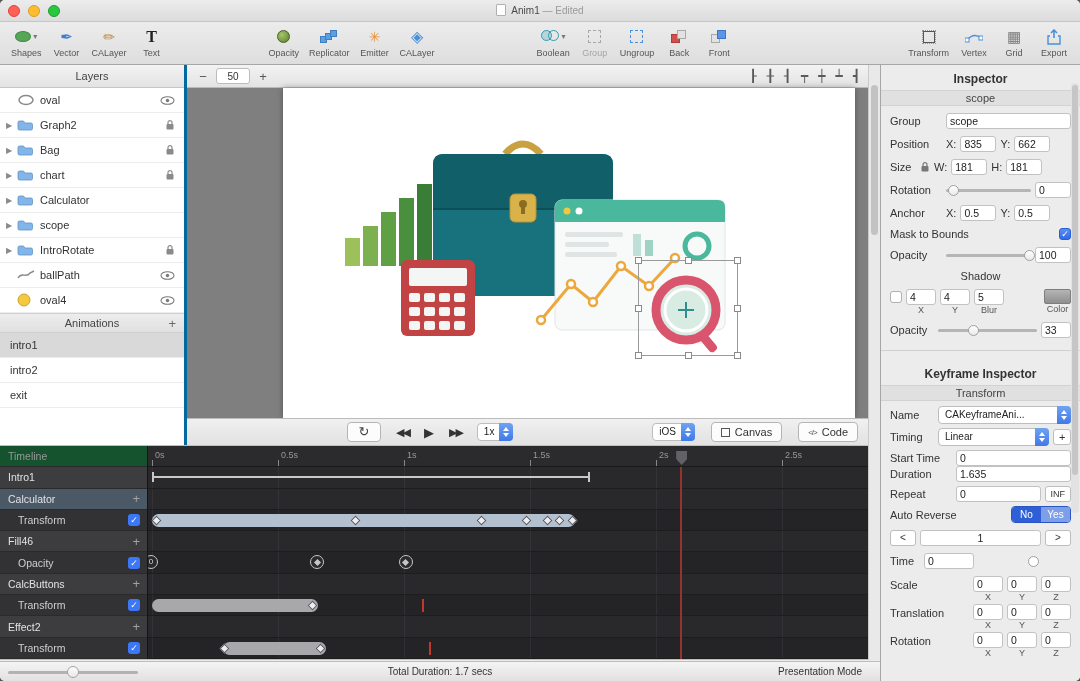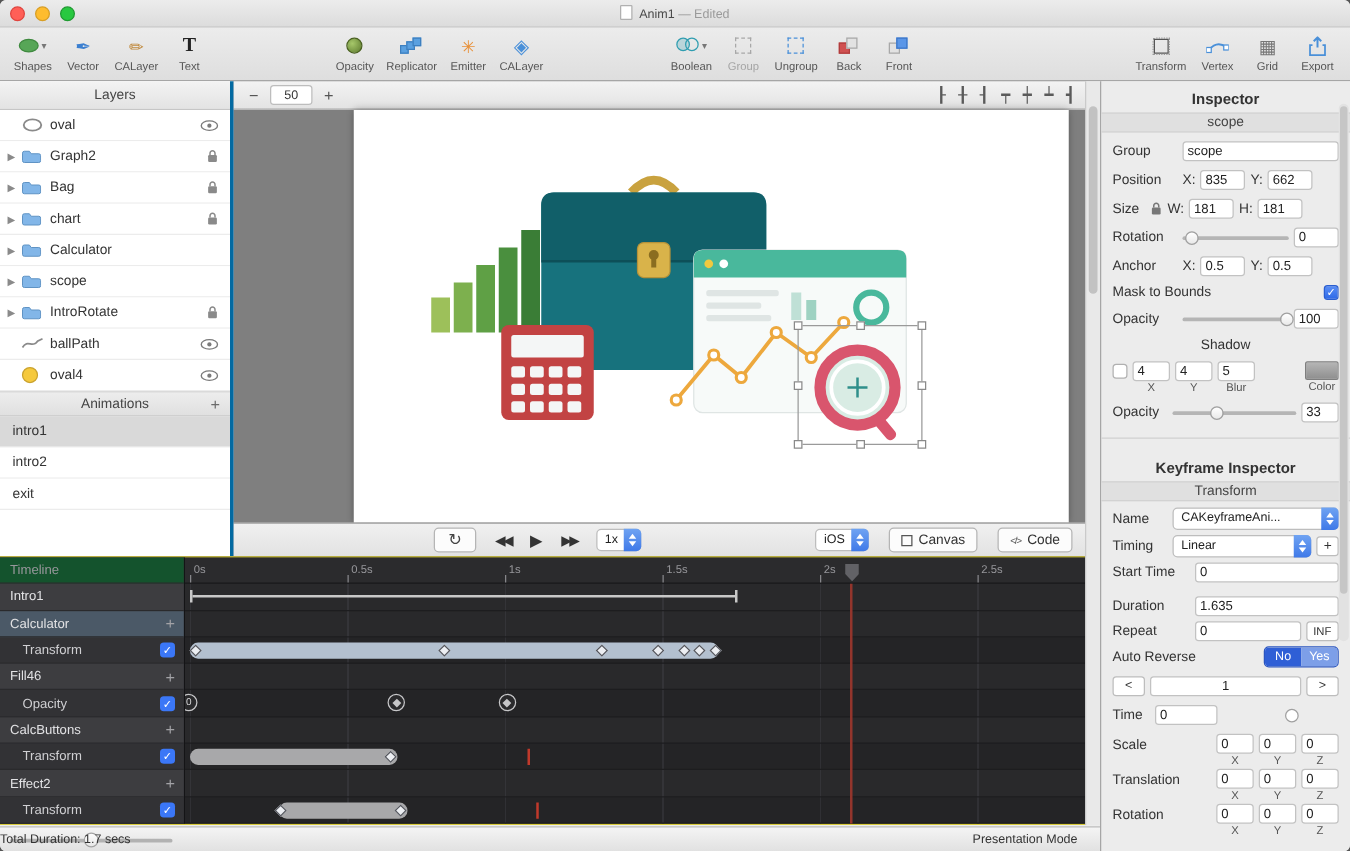--- a/index.html
+++ b/index.html
@@ -152,21 +152,21 @@
   .kf-d { position:absolute; top:7px; width:7px; height:7px; transform:rotate(45deg); background:#eceef2; border:1px solid #55575e; margin-left:-4px; z-index:2; }
   .red-tick { position:absolute; top:4px; width:2px; height:13px; background:#c0392b; }
   .kf-pt { position:absolute; top:3px; width:14px; height:14px; border-radius:50%; border:1.5px solid #c6c6c8; background:#2a2a2c; margin-left:-8px; color:#d8d8da; font-size:8px; line-height:12px; text-align:center; }
   .kf-pt-d { position:absolute; left:3.5px; top:3.5px; width:5px; height:5px; transform:rotate(45deg); background:#c6c6c8; }
   .playhead-line { position:absolute; top:21.3px; bottom:0; width:2px; background:#93352c; margin-left:-1px; z-index:3; }
   .playhead-handle { position:absolute; top:5px; width:11px; height:14px; background:#626266; clip-path:polygon(0 0,100% 0,100% 58%,50% 100%,0 58%); margin-left:-5px; z-index:4; }
   
   .statusbar { position:absolute; top:661px; left:0; width:880px; height:20px; background:linear-gradient(#f4f4f4,#e1e1e1); border-top:1px solid #bdbdbd; font-size:10px; color:#333; }
   .sb-slider { position:absolute; left:8px; top:9px; width:130px; height:3px; background:#b2b2b2; border-radius:2px; }
   .sb-knob { position:absolute; left:45%; top:-5px; width:12px; height:12px; background:linear-gradient(#fdfdfd,#e8e8e8); border:1px solid #a4a4a4; border-radius:50%; }
-  .sb-center { position:absolute; width:100%; text-align:left; top:4px; }
+  .sb-center { position:absolute; width:100%; text-align:center; top:4px; }
   .sb-right { position:absolute; right:18px; top:4px; }
 </style>
 </head>
 <body>
 
 <div class="app">
 
   <div class="titlebar">
     <div class="traffic">
       <span class="tlight tl-red"></span>
@@ -681,21 +681,21 @@
       <span class="dd grow"><span>Linear</span><span class="dd-cap">
             <span class="tri-up"></span>
             <span class="tri-down"></span>
           </span></span>
       <span class="smallbtn" style="width:18px;font-size:11px">+</span>
     </div>
     <div class="irow" style="margin-top:4px">
       <span class="ilab" style="width:62px">Start Time</span>
       <input class="fld grow" value="0" style="">
     </div>
-    <div class="irow" style="margin-top:11px">
+    <div class="irow" style="margin-top:0">
       <span class="ilab" style="width:62px">Duration</span>
       <input class="fld grow" value="1.635" style="">
     </div>
     <div class="irow" style="margin-top:4px">
       <span class="ilab" style="width:62px">Repeat</span>
       <input class="fld grow" value="0" style="">
       <span class="smallbtn">INF</span>
     </div>
     <div class="irow" style="margin-top:4px">
       <span class="ilab">Auto Reverse</span>

